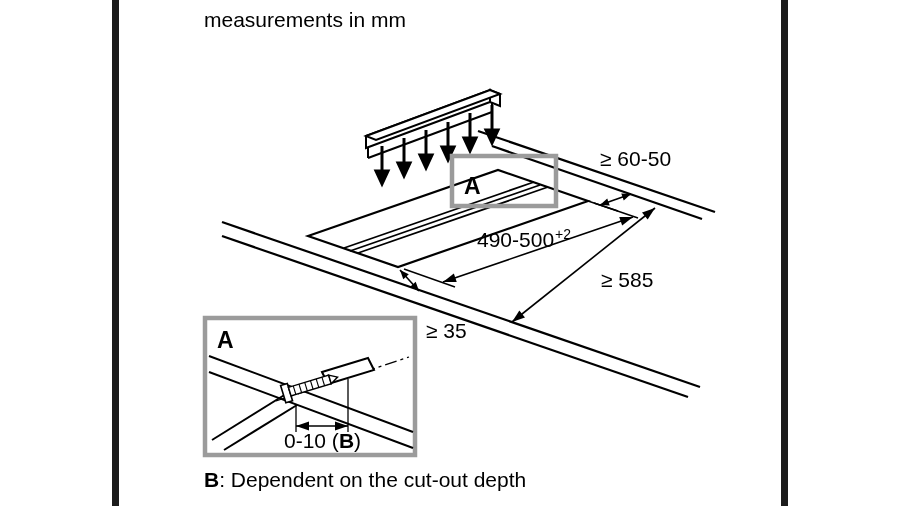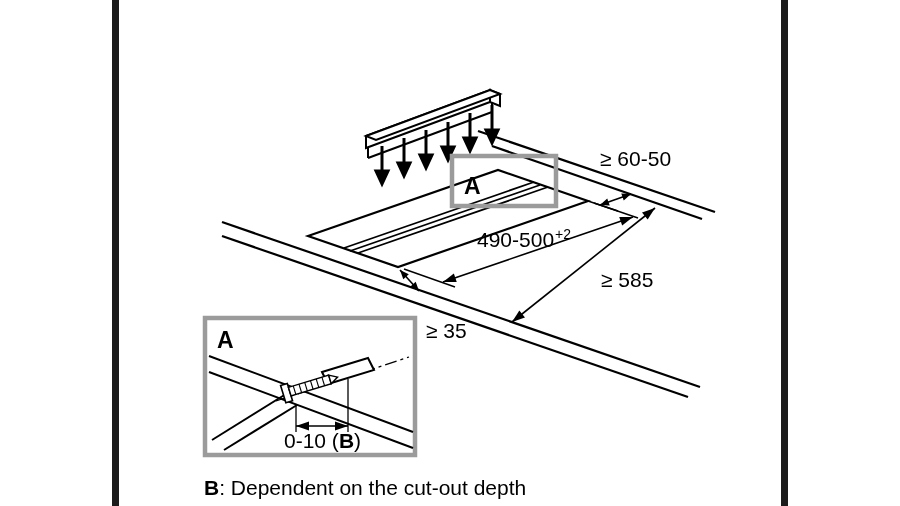--- a/index.html
+++ b/index.html
@@ -2,37 +2,38 @@
 <html><head>
 <meta charset="utf-8">
 <style>
   html,body{margin:0;padding:0;background:#fff;}
   .page{position:relative;width:900px;height:506px;background:#ffffff;overflow:hidden;
         font-family:"Liberation Sans","DejaVu Sans",sans-serif;color:#000;}
   .edge-bar{position:absolute;top:0;width:7px;height:506px;background:#1b1b1b;}
   .edge-bar.left{left:112px;}
   .edge-bar.right{left:781px;}
   .header{position:absolute;left:204px;top:5px;font-size:21px;line-height:29px;color:#000;}
-  .footnote{position:absolute;left:204px;top:468px;font-size:21px;color:#000;margin-top:8px;}
+  .footnote{position:absolute;left:204px;top:468px;font-size:21px;color:#000;}
   .bold{font-weight:bold;}
   svg.diagram{position:absolute;left:0;top:0;}
   svg text{fill:#000;font-family:"Liberation Sans","DejaVu Sans",sans-serif;}
   .lbl{font-size:21px;}
   .sup{font-size:14px;}
   .cal{font-size:23px;font-weight:bold;}
 </style>
 </head>
 <body>
 
 <div class="page">
 
   <div class="edge-bar left"></div>
   <div class="edge-bar right"></div>
 
   <div class="header">
+    <div>measurements in mm</div>
   </div>
 
   <svg class="diagram" width="900" height="506" viewBox="0 0 900 506">
     <defs>
       <marker id="mA" markerUnits="userSpaceOnUse" markerWidth="15" markerHeight="11" refX="13.5" refY="5.5" orient="auto-start-reverse">
         <path d="M0.5,1 L13.5,5.5 L0.5,10 Z" fill="#000"></path>
       </marker>
       <marker id="mB" markerUnits="userSpaceOnUse" markerWidth="11" markerHeight="9" refX="9.5" refY="4.5" orient="auto-start-reverse">
         <path d="M0.5,0.8 L9.5,4.5 L0.5,8.2 Z" fill="#000"></path>
       </marker>

